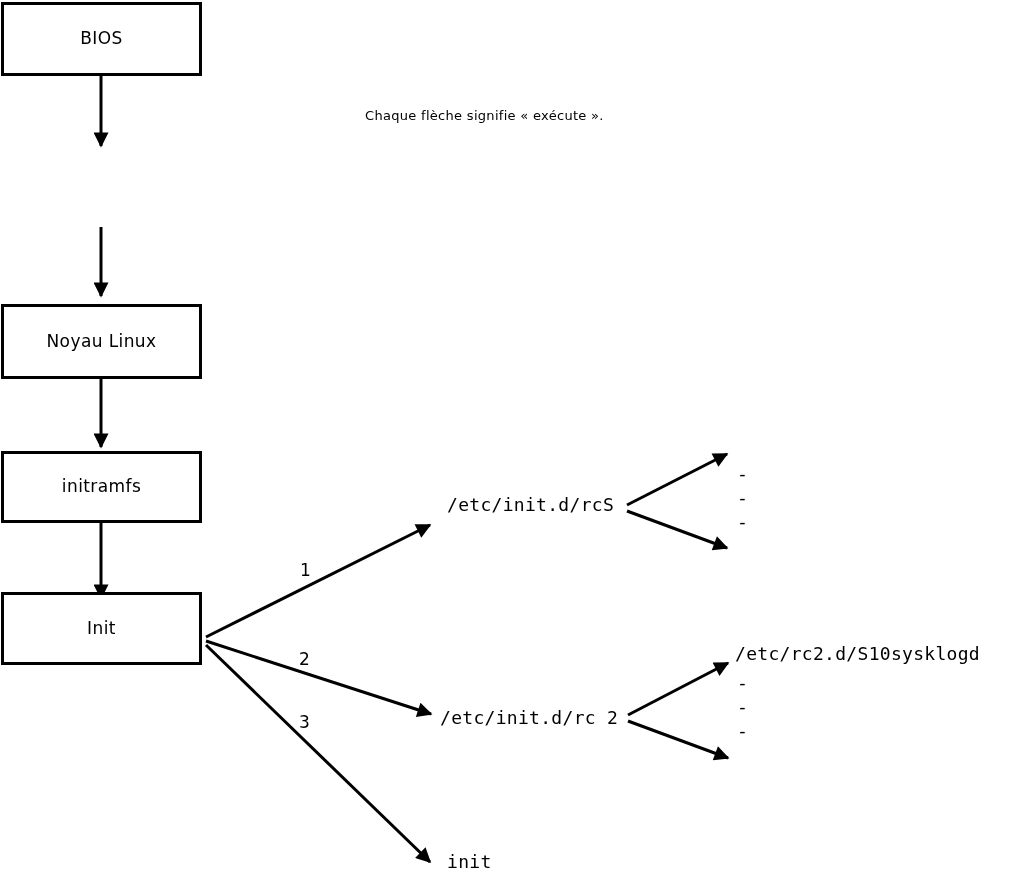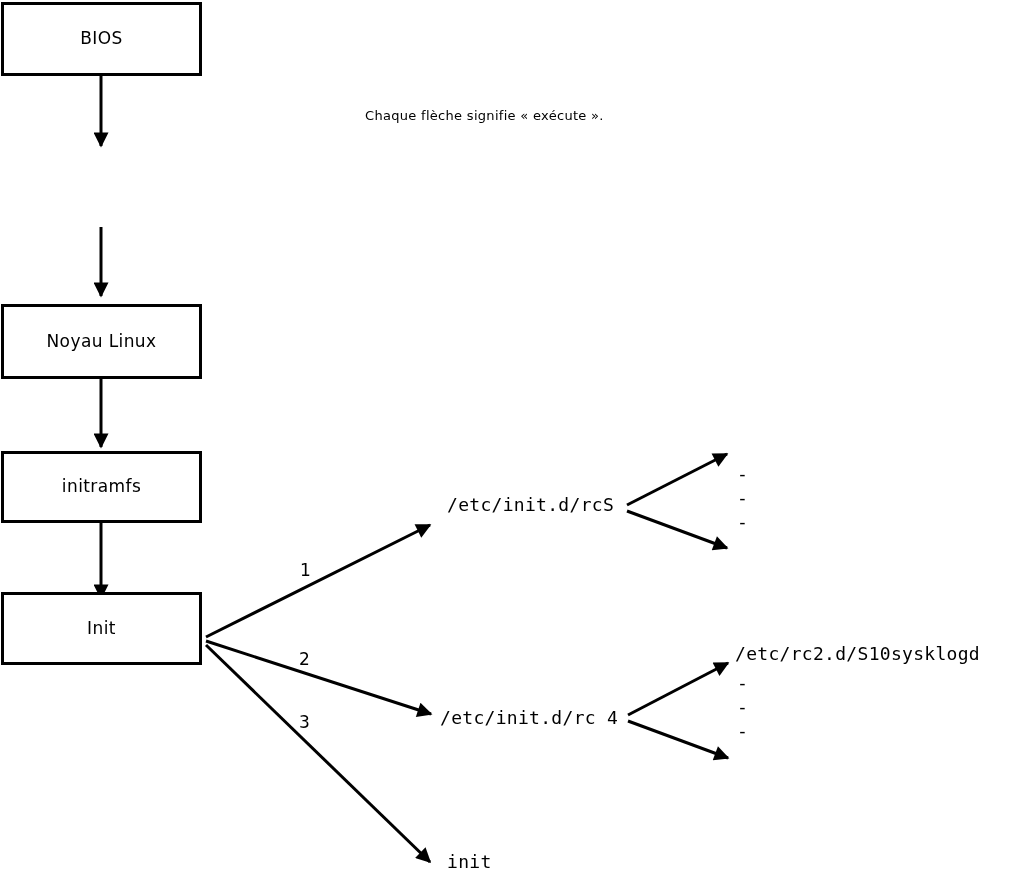--- a/index.html
+++ b/index.html
@@ -108,21 +108,21 @@
 
   <div class="lbl num" style="left:300px; top:570px;">1</div>
   <div class="lbl num" style="left:299px; top:659px;">2</div>
   <div class="lbl num" style="left:299px; top:722px;">3</div>
 
   <div class="lbl mono" style="left:447px; top:504px;">/etc/init.d/rcS</div>
   <div class="lbl mono" style="left:737px; top:473px;">-</div>
   <div class="lbl mono" style="left:737px; top:497px;">-</div>
   <div class="lbl mono" style="left:737px; top:521px;">-</div>
 
-  <div class="lbl mono" style="left:440px; top:717px;">/etc/init.d/rc 4</div>
+  <div class="lbl mono" style="left:440px; top:717px;">/etc/init.d/rc 2</div>
   <div class="lbl mono" style="left:735px; top:653px;">/etc/rc2.d/S10sysklogd</div>
   <div class="lbl mono" style="left:737px; top:682px;">-</div>
   <div class="lbl mono" style="left:737px; top:706px;">-</div>
   <div class="lbl mono" style="left:737px; top:730px;">-</div>
 
   <div class="lbl mono" style="left:447px; top:861px;">init</div>
 
 </div>
 
 </body></html>

